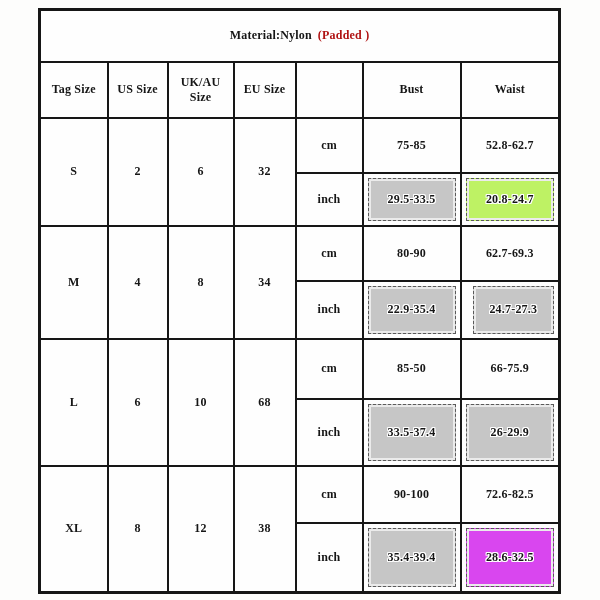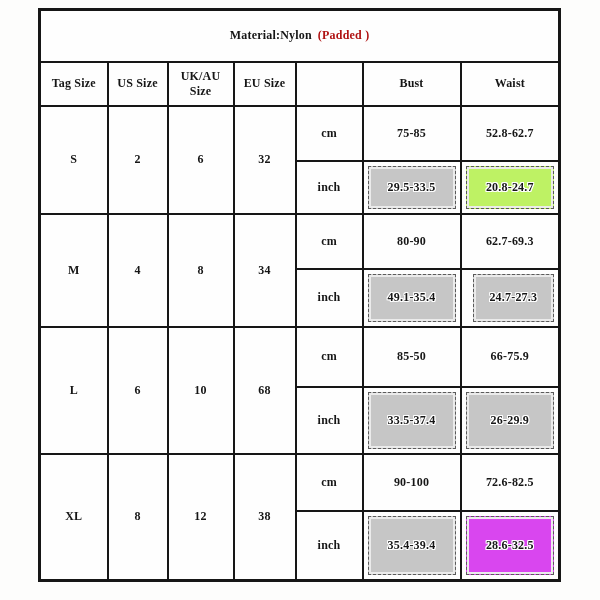--- a/index.html
+++ b/index.html
@@ -32,21 +32,21 @@
     vertical-align: middle;
     font-weight: bold;
     font-size: 12px;
     padding: 0;
     letter-spacing: 0.2px;
   }
   table.size-table {
     border: 3px solid #161616;
   }
   tr.r-title  { height: 52px; }
-  tr.r-header { height: 44px; margin-left: 44px; }
+  tr.r-header { height: 56px; margin-left: 44px; }
   tr.rh-55 { height: 55px; }
   tr.rh-53 { height: 53px; }
   tr.rh-58 { height: 58px; }
   tr.rh-60 { height: 60px; }
   tr.rh-67 { height: 67px; }
   tr.rh-57 { height: 57px; }
   tr.rh-70 { height: 70px; }
   td.title-cell {
     font-size: 19px;
     letter-spacing: 0.3px;
@@ -142,21 +142,21 @@
       <td rowspan="2">8</td>
       <td rowspan="2">34</td>
       <td class="unit">cm</td>
       <td>80-90</td>
       <td>62.7-69.3</td>
     </tr>
     <tr class="rh-58">
       <td class="unit">inch</td>
       <td class="hl-cell">
         <div class="hl" style="background:#c6c6c6; box-shadow: inset 0 0 0 2px #ebebeb;">
-          <span>49.1-35.4</span>
+          <span>22.9-35.4</span>
         </div>
       </td>
       <td class="hl-cell">
         <div class="hl" style="background:#c6c6c6; box-shadow: inset 0 0 0 2px #ebebeb; margin-left: 7px;">
           <span>24.7-27.3</span>
         </div>
       </td>
     </tr>
 
     <tr class="rh-60">

